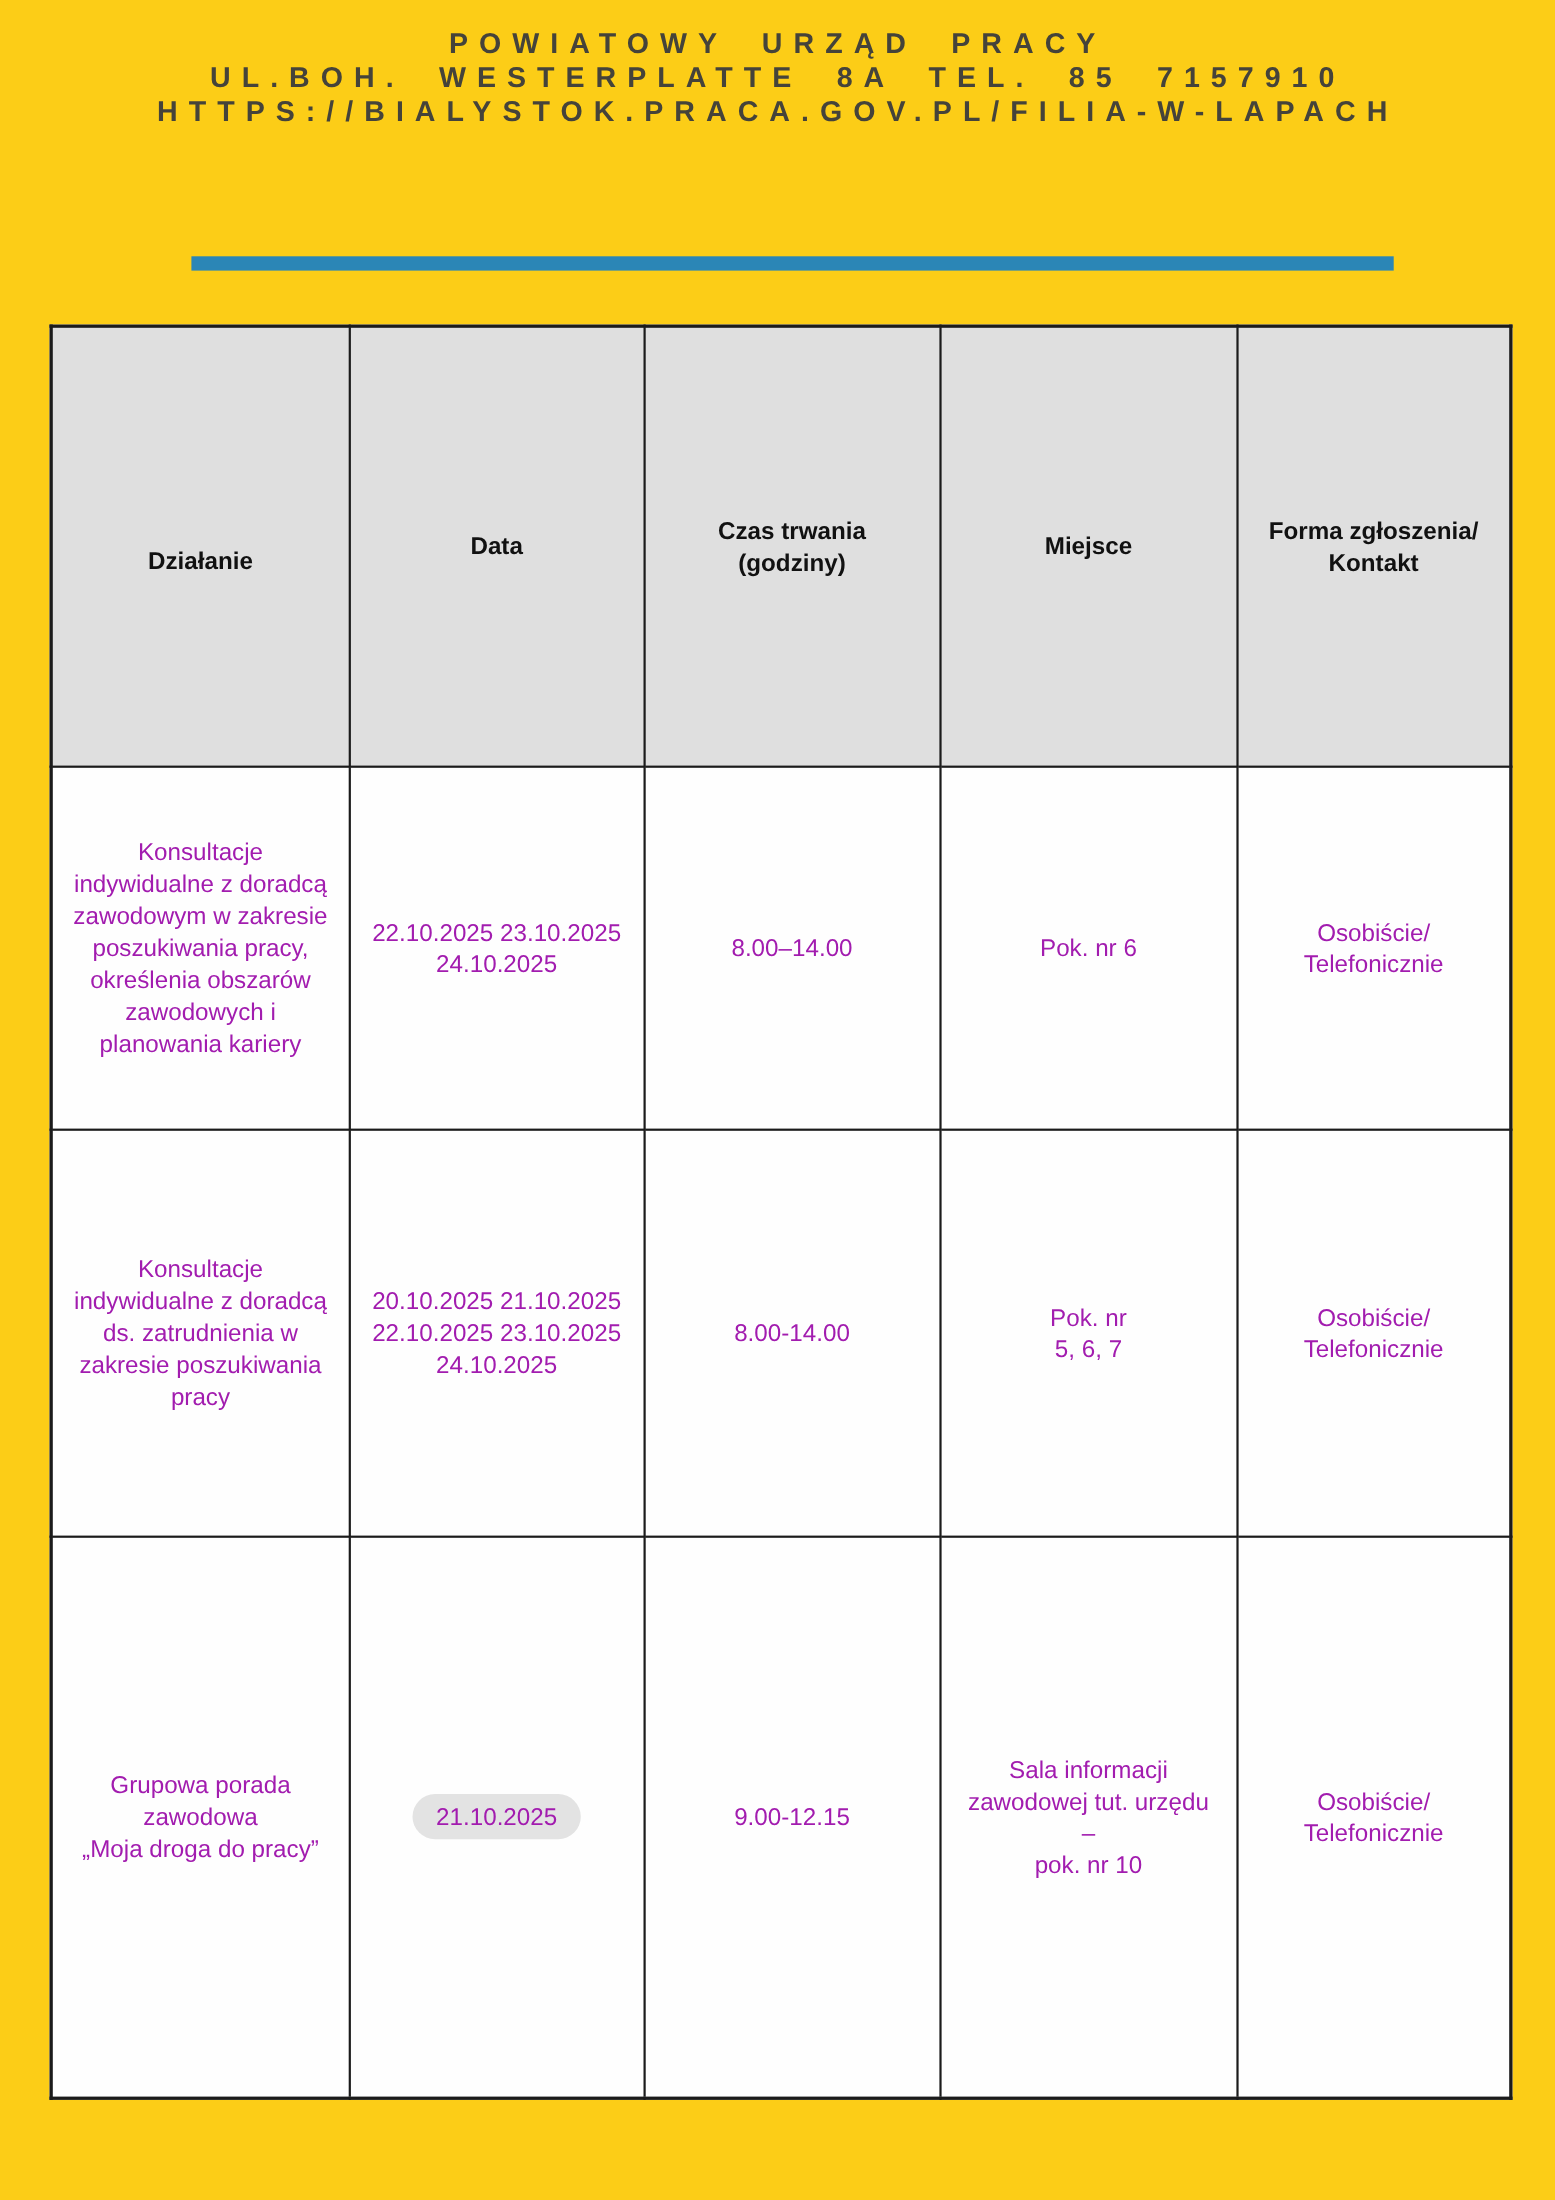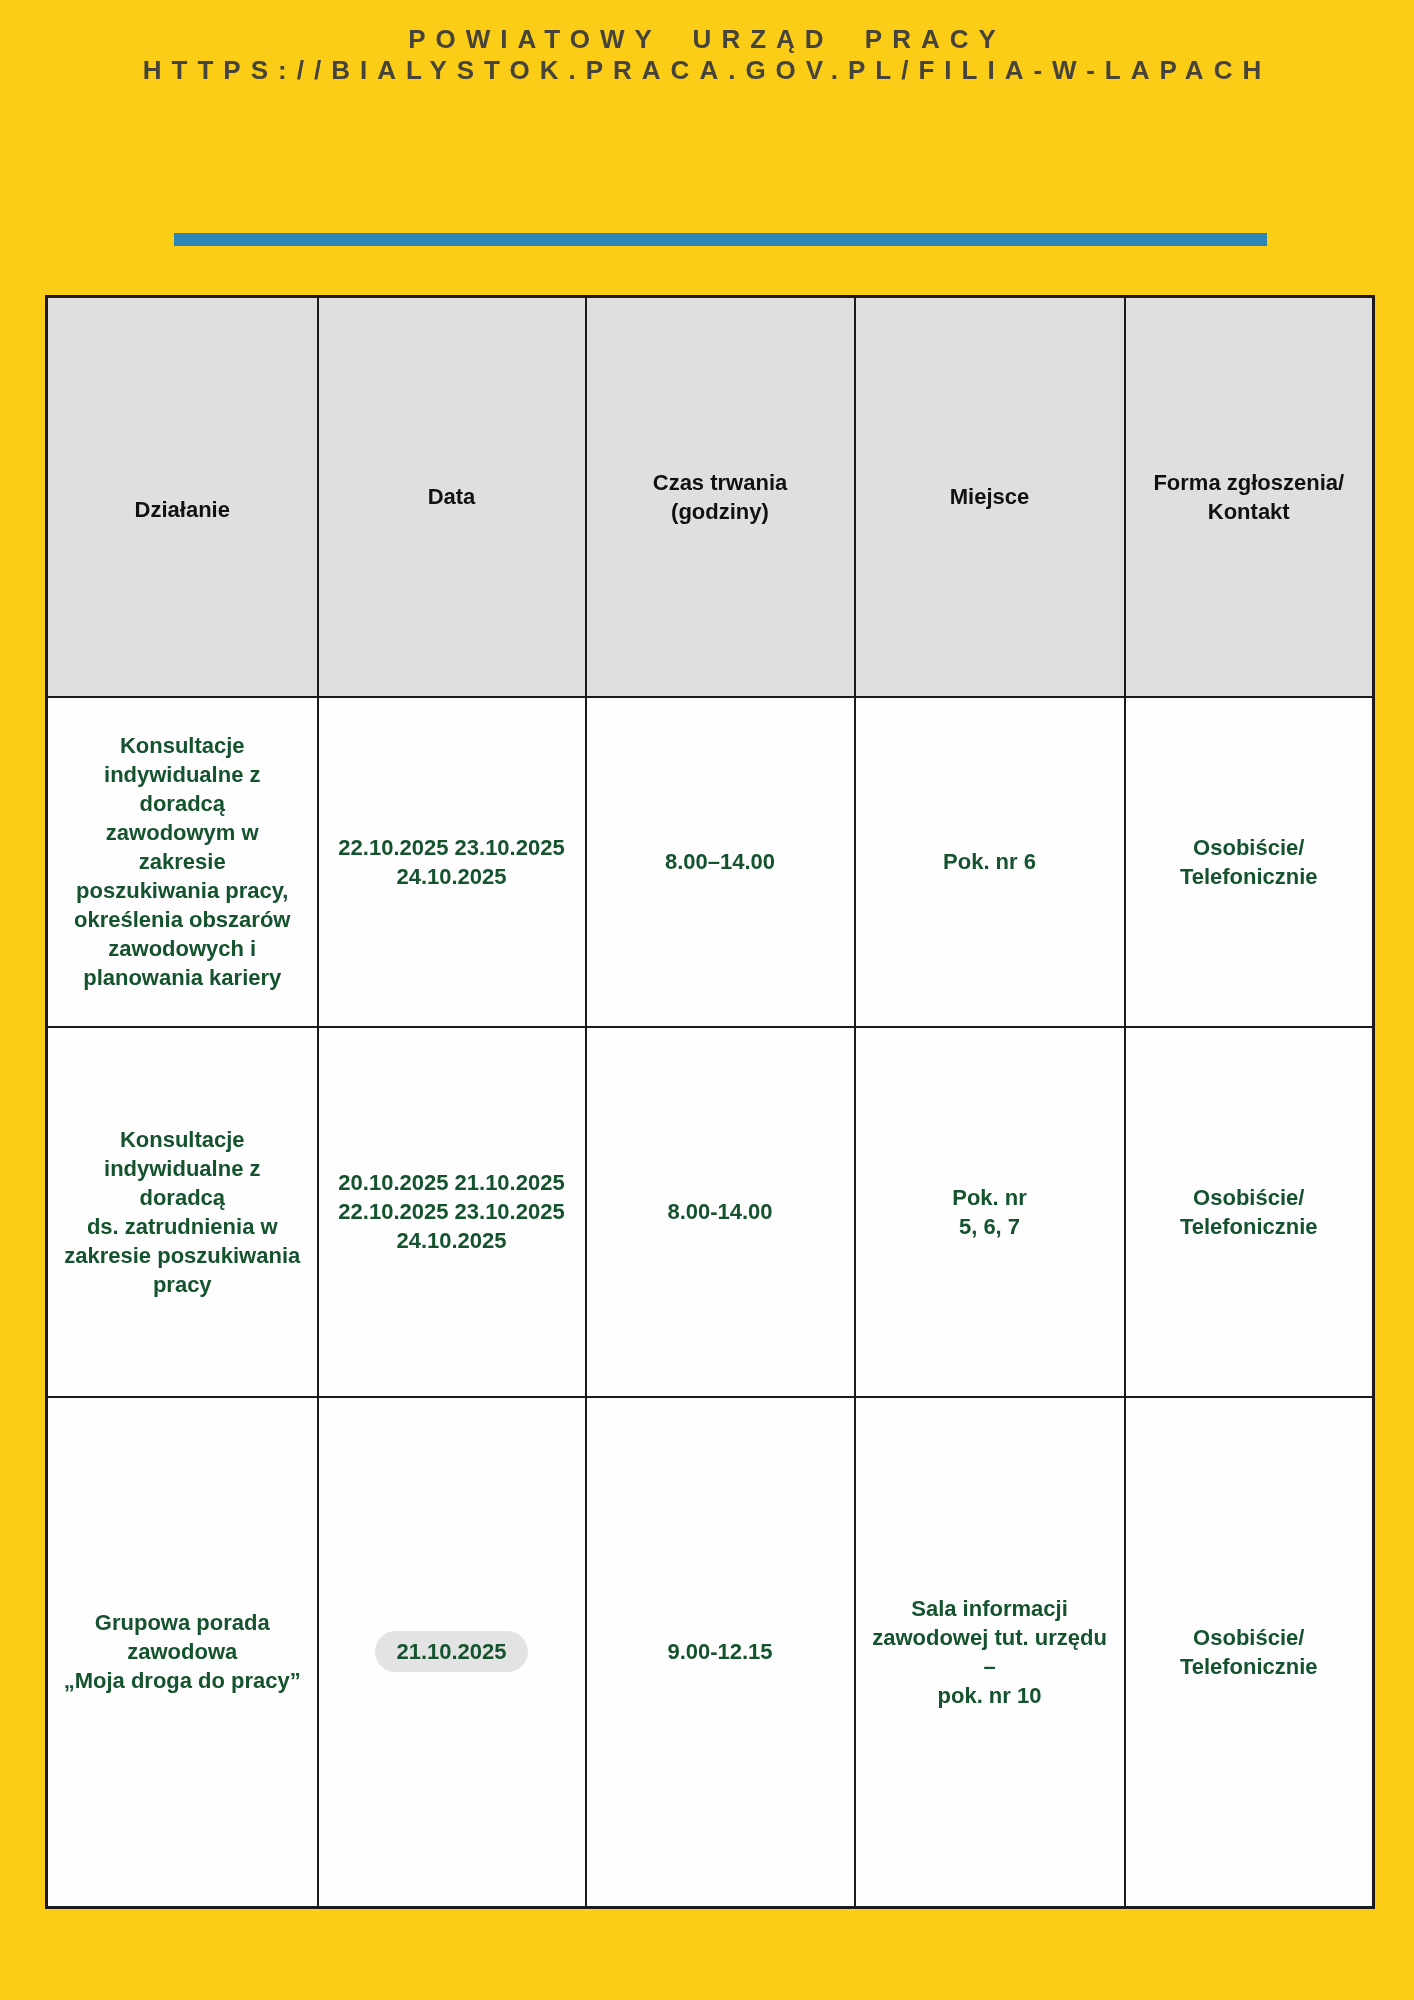--- a/index.html
+++ b/index.html
@@ -51,24 +51,24 @@
     border-collapse: collapse;
     table-layout: fixed;
     background: #fefefe;
   }
   table.schedule td, table.schedule th {
     border: 2px solid #1b1b1b;
     text-align: center;
     vertical-align: middle;
     font-size: 22px;
     line-height: 29px;
-    color: #14532d;
+    color: #a21caf;
     padding: 6px 14px;
     white-space: pre-line;
-    font-weight: bold;
+    font-weight: normal;
   }
   table.schedule { border: 3px solid #1b1b1b; }
   table.schedule thead th {
     background: #dfdfdf;
     font-weight: bold;
     color: #111111;
   }
   tr.head-row      { height: 400px; }
   tr.body-row-1    { height: 330px; }
   tr.body-row-2    { height: 370px; }
@@ -82,20 +82,21 @@
     border-radius: 22px;
     padding: 6px 21px;
     white-space: pre-line;
   }
 </style>
 </head>
 <body>
 
 <div class="org-header">
   <div class="line">POWIATOWY URZĄD PRACY</div>
+  <div class="line">UL.BOH. WESTERPLATTE 8A TEL. 85 7157910</div>
   <div class="line">HTTPS://BIALYSTOK.PRACA.GOV.PL/FILIA-W-LAPACH</div>
 </div>
 
 <div class="divider-bar"></div>
 
 <table class="schedule">
   <colgroup>
     <col style="width:271px">
       <col style="width:268px">
       <col style="width:269px">

